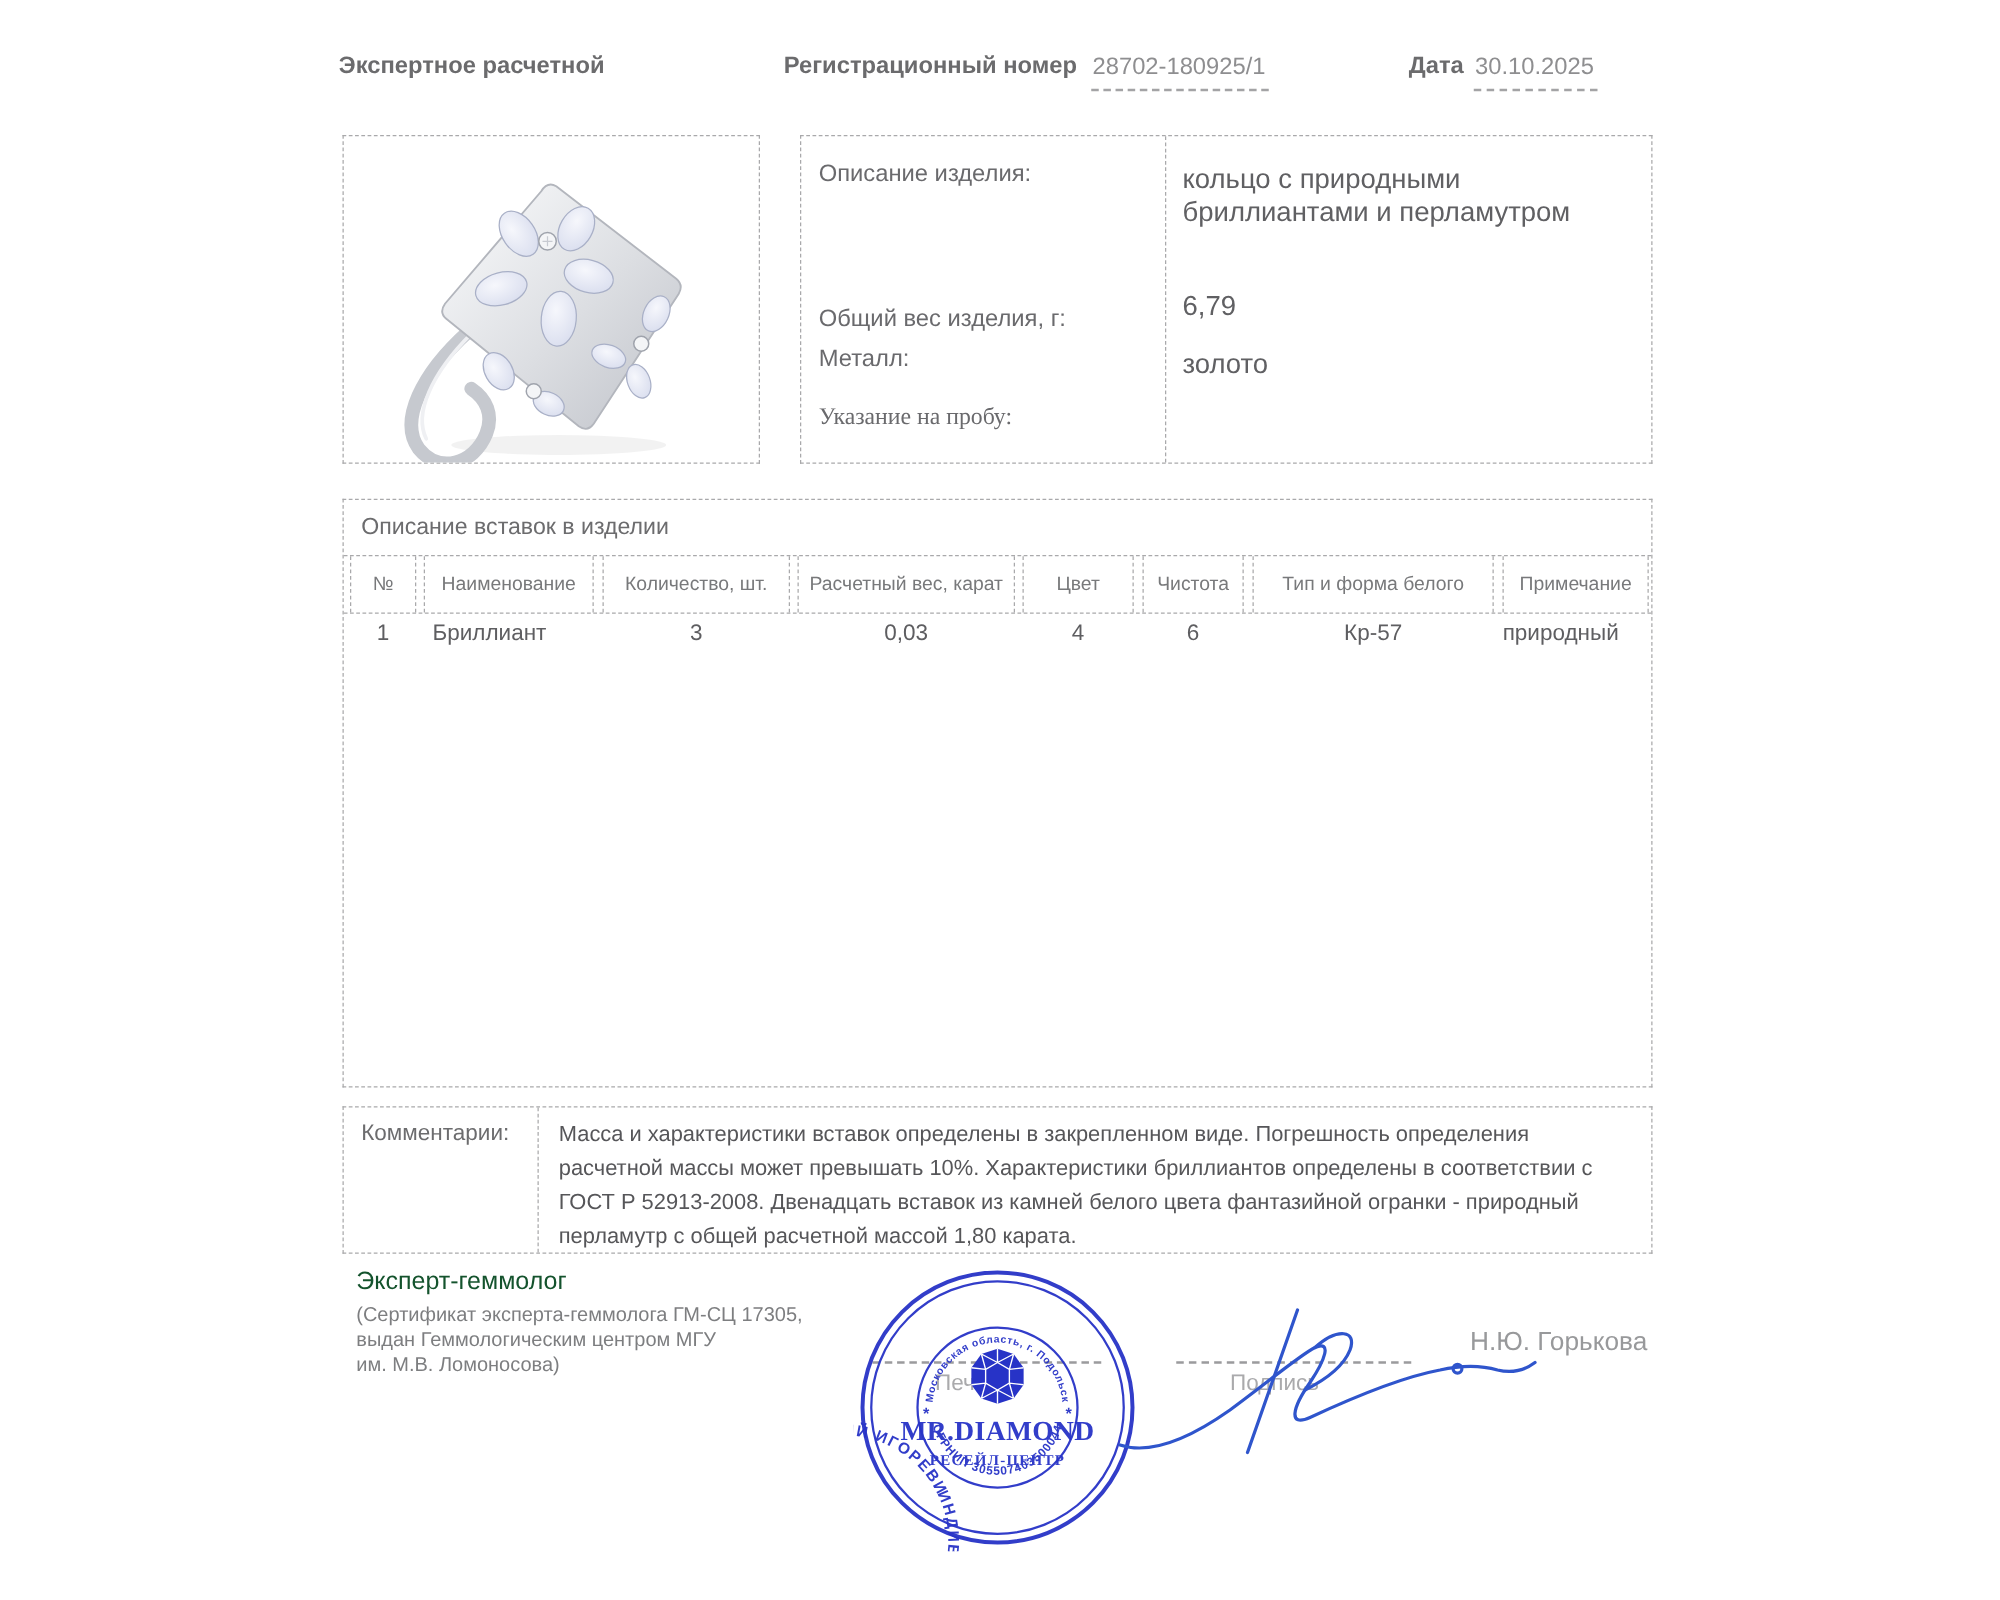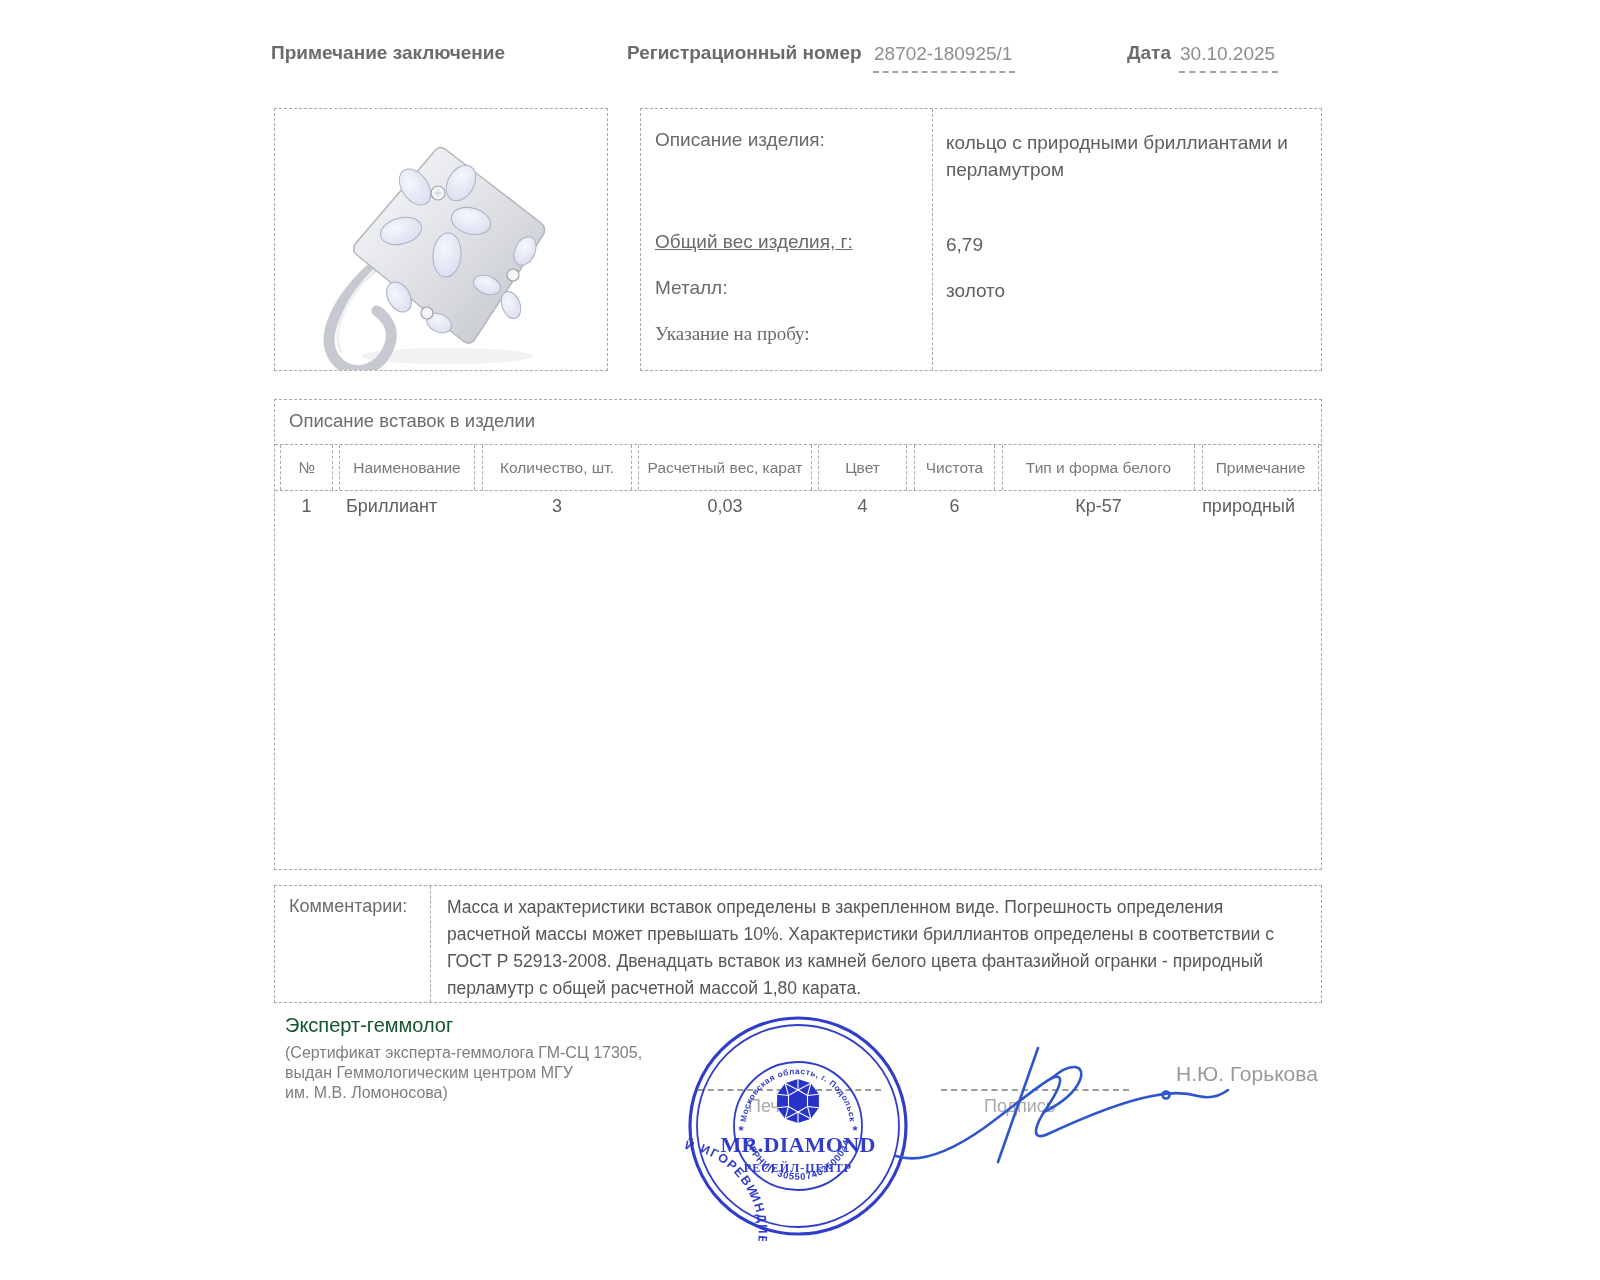--- a/index.html
+++ b/index.html
@@ -9,21 +9,21 @@
 
   
   .h-label { font-size:19px; font-weight:700; color:#6b6b6d; }
   .h-value { font-size:19px; color:#8e8e90; border-bottom:2px dashed #a3a3a5; padding:0 3px 6px 1px; }
 
   
   .dbox { position:absolute; border:1px dashed #a9a9ab; box-sizing:border-box; }
 
   
   .d-label { position:absolute; left:14px; font-size:19px; color:#6a6a6d; }
-  .d-value { position:absolute; left:305px; font-size:19px; color:#606063; line-height:27px; width:370px; }
+  .d-value { position:absolute; left:305px; font-size:22px; color:#606063; line-height:27px; width:370px; }
   .d-divider { position:absolute; left:291px; top:0; bottom:0; border-left:1px dashed #a9a9ab; }
 
   
   .t-title { position:absolute; left:14px; top:10px; font-size:18.5px; color:#6c6c6e; }
   .t-head { position:absolute; left:0; right:0; top:44px; height:45px;
             border-top:1px dashed #a9a9ab; border-bottom:1px dashed #a9a9ab; }
   .th { position:absolute; top:0; bottom:0; border-left:1px dashed #a9a9ab; border-right:1px dashed #a9a9ab;
         display:flex; align-items:center; justify-content:center;
         font-size:15.5px; color:#78797b; box-sizing:border-box; text-align:center; }
   .td { position:absolute; top:96px; font-size:18px; color:#5e5e61; text-align:center; box-sizing:border-box; }
@@ -42,21 +42,21 @@
 
   .z1 { z-index:1; } .z2 { z-index:2; } .z3 { z-index:3; }
   svg text { font-family:"Liberation Sans", sans-serif; }
   .serif { font-family:"Liberation Serif", serif; }
 </style>
 </head>
 <body>
 
 <div class="page">
 
-  <div class="abs h-label" style="left:271px; top:42px;">Примечание заключение</div>
+  <div class="abs h-label" style="left:271px; top:42px;">Экспертное расчетной</div>
   <div class="abs h-label" style="left:627px; top:42px;">Регистрационный номер</div>
   <div class="abs h-value" style="left:873px; top:43px;">28702-180925/1</div>
   <div class="abs h-label" style="left:1127px; top:42px;">Дата</div>
   <div class="abs h-value" style="left:1179px; top:43px;">30.10.2025</div>
 
   <div class="dbox" style="left:274px; top:108px; width:334px; height:263px;">
     <svg width="332" height="261" viewBox="0 0 332 261">
       <defs>
         <linearGradient id="metal" x1="0" y1="0" x2="1" y2="1">
           <stop offset="0" stop-color="#fbfcfd"></stop>
@@ -91,21 +91,21 @@
         <circle cx="152" cy="204" r="6" fill="#f4f5f7" stroke="#9fa3ac" stroke-width="1.2"></circle>
         <path d="M163 80 L163 88 M159 84 L167 84" stroke="#c7cad1" stroke-width="1"></path>
       </g>
     </svg>
   </div>
 
   <div class="dbox" style="left:640px; top:108px; width:682px; height:263px;">
     <div class="d-divider"></div>
     <div class="d-label" style="top:20px;">Описание изделия:</div>
     <div class="d-value" style="top:20px;">кольцо с природными бриллиантами и перламутром</div>
-    <div class="d-label" style="top:122px;text-decoration:underline;">Общий вес изделия, г:</div>
+    <div class="d-label" style="top:136px;">Общий вес изделия, г:</div>
     <div class="d-value" style="top:122px;">6,79</div>
     <div class="d-label" style="top:168px;">Металл:</div>
     <div class="d-value" style="top:168px;">золото</div>
     <div class="d-label" style="top:214px;font-family:Liberation Serif, serif;">Указание на пробу:</div>
   </div>
 
   <div class="dbox" style="left:274px; top:399px; width:1048px; height:471px;">
     <div class="t-title">Описание вставок в изделии</div>
     <div class="t-head">
       <div class="th" style="left:5px;   width:53px;">№</div>

